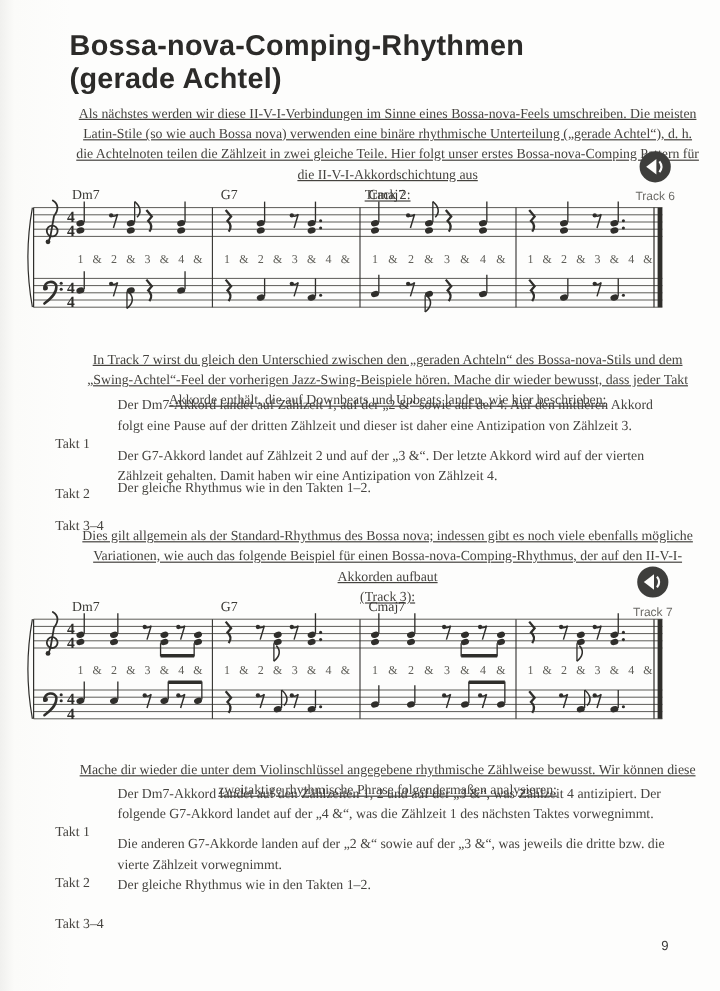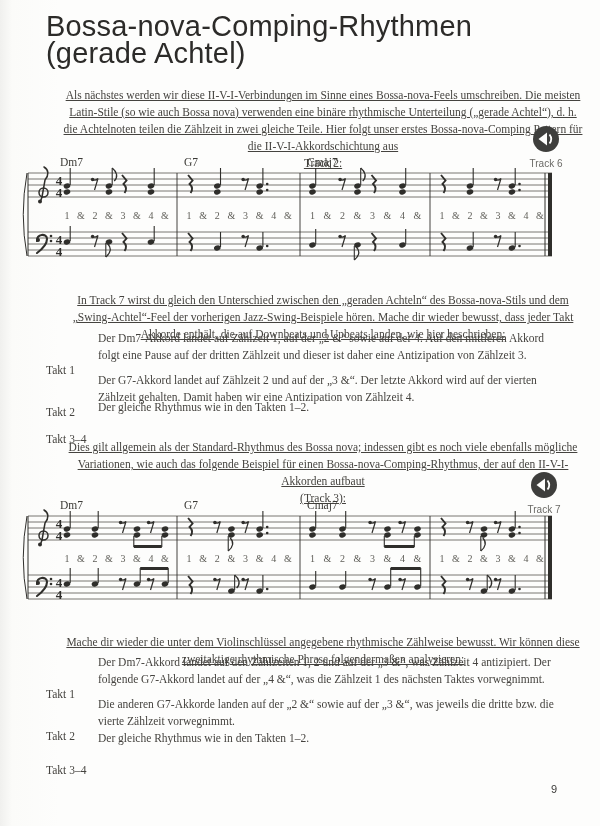--- a/index.html
+++ b/index.html
@@ -3,23 +3,23 @@
 <meta charset="utf-8">
 <style>
   html,body{margin:0;padding:0;}
   body{background:#e9e9e7;font-family:"Liberation Serif",serif;}
   .page{
     position:relative;width:600px;height:826px;overflow:hidden;
     background:linear-gradient(90deg,#f0f0ee 0px,#fbfbf9 12px,#fdfdfc 60px,#fdfdfc 100%);
     color:#44423e;
   }
   h1.title{
-    position:absolute;left:46px;top:13px;margin:0;
-    font-family:"Liberation Sans",sans-serif;font-weight:normal;
-    font-size:29px;line-height:27px;color:#2c2b29;letter-spacing:.2px;
+    position:absolute;left:46px;top:13px;margin:12px;
+    font-family:"Liberation Sans",sans-serif;font-weight:bold;
+    font-size:24px;line-height:27px;color:#2c2b29;letter-spacing:.2px;
   }
   .body-text{
     position:absolute;left:46px;width:522px;margin:16px;
     font-size:11.5px;line-height:17px;color:#45433f;text-align:center;text-decoration:underline;
   }
   .pre{white-space:pre-line;}
   .takt{position:absolute;left:46px;width:521px;display:flex;
     font-size:11.5px;line-height:17px;color:#45433f;}
   .takt .tl{flex:0 0 52px;margin-top:32px;}
   .takt .tt{flex:1;}

